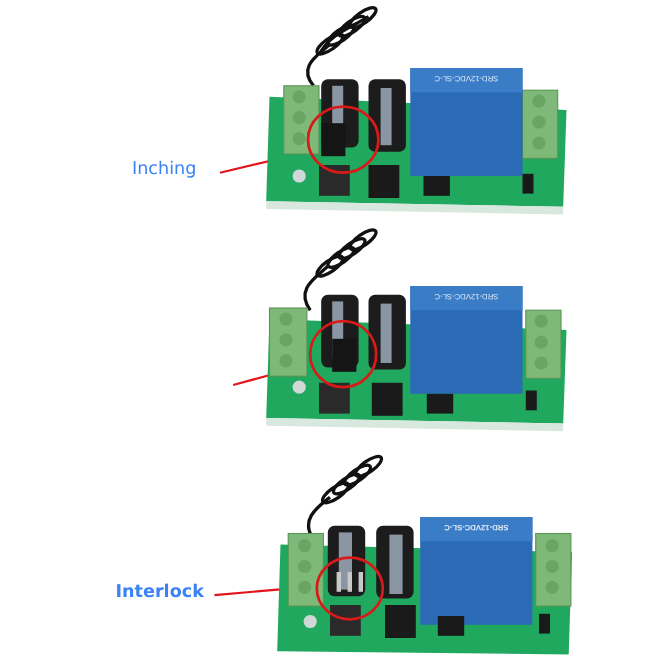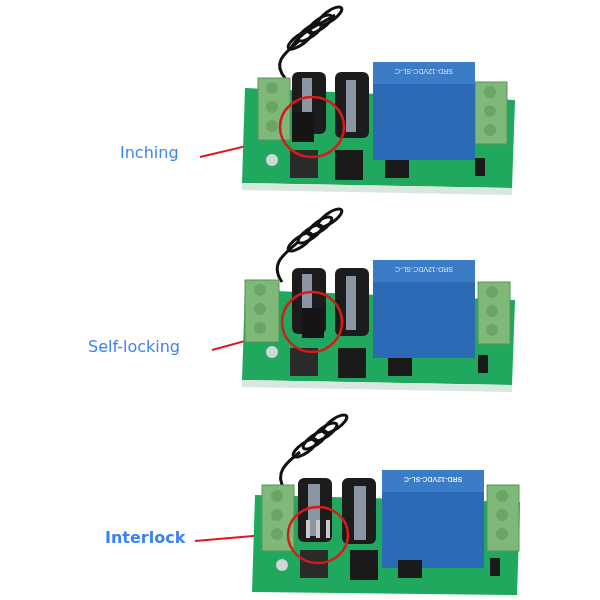--- a/index.html
+++ b/index.html
@@ -57,21 +57,20 @@
 
     <rect x="335" y="150" width="28" height="30" fill="#1a1a1a"></rect>
     <rect x="385" y="160" width="24" height="18" fill="#1a1a1a"></rect>
     <rect x="475" y="158" width="10" height="18" fill="#1a1a1a"></rect>
 
     <ellipse cx="312" cy="127" rx="32" ry="30" fill="none" stroke="#d81a1a" stroke-width="2.5"></ellipse>
   </svg>
 </div>
 
 <div class="panel" style="top:200px;">
-  <span class="label" style="left:88px; top:137px;">Self-locking</span>
   <svg class="board" width="600" height="200" viewBox="0 0 600 200" style="position:absolute;left:0;top:0;">
     <line x1="212" y1="150" x2="285" y2="130" stroke="#e3141b" stroke-width="2"></line>
     <polygon points="245,90 515,100 512,185 242,180" fill="#1fa85e"></polygon>
     <polygon points="242,180 512,185 512,192 242,187" fill="#d9e8df"></polygon>
     <g stroke="#111" stroke-width="3" fill="none">
       <path d="M282,82 C268,62 288,52 298,42"></path>
       <ellipse cx="300" cy="42" rx="14" ry="5" transform="rotate(-35 300 42)"></ellipse>
       <ellipse cx="310" cy="34" rx="14" ry="5" transform="rotate(-35 310 34)"></ellipse>
       <ellipse cx="320" cy="26" rx="14" ry="5" transform="rotate(-35 320 26)"></ellipse>
       <ellipse cx="330" cy="18" rx="14" ry="5" transform="rotate(-35 330 18)"></ellipse>

